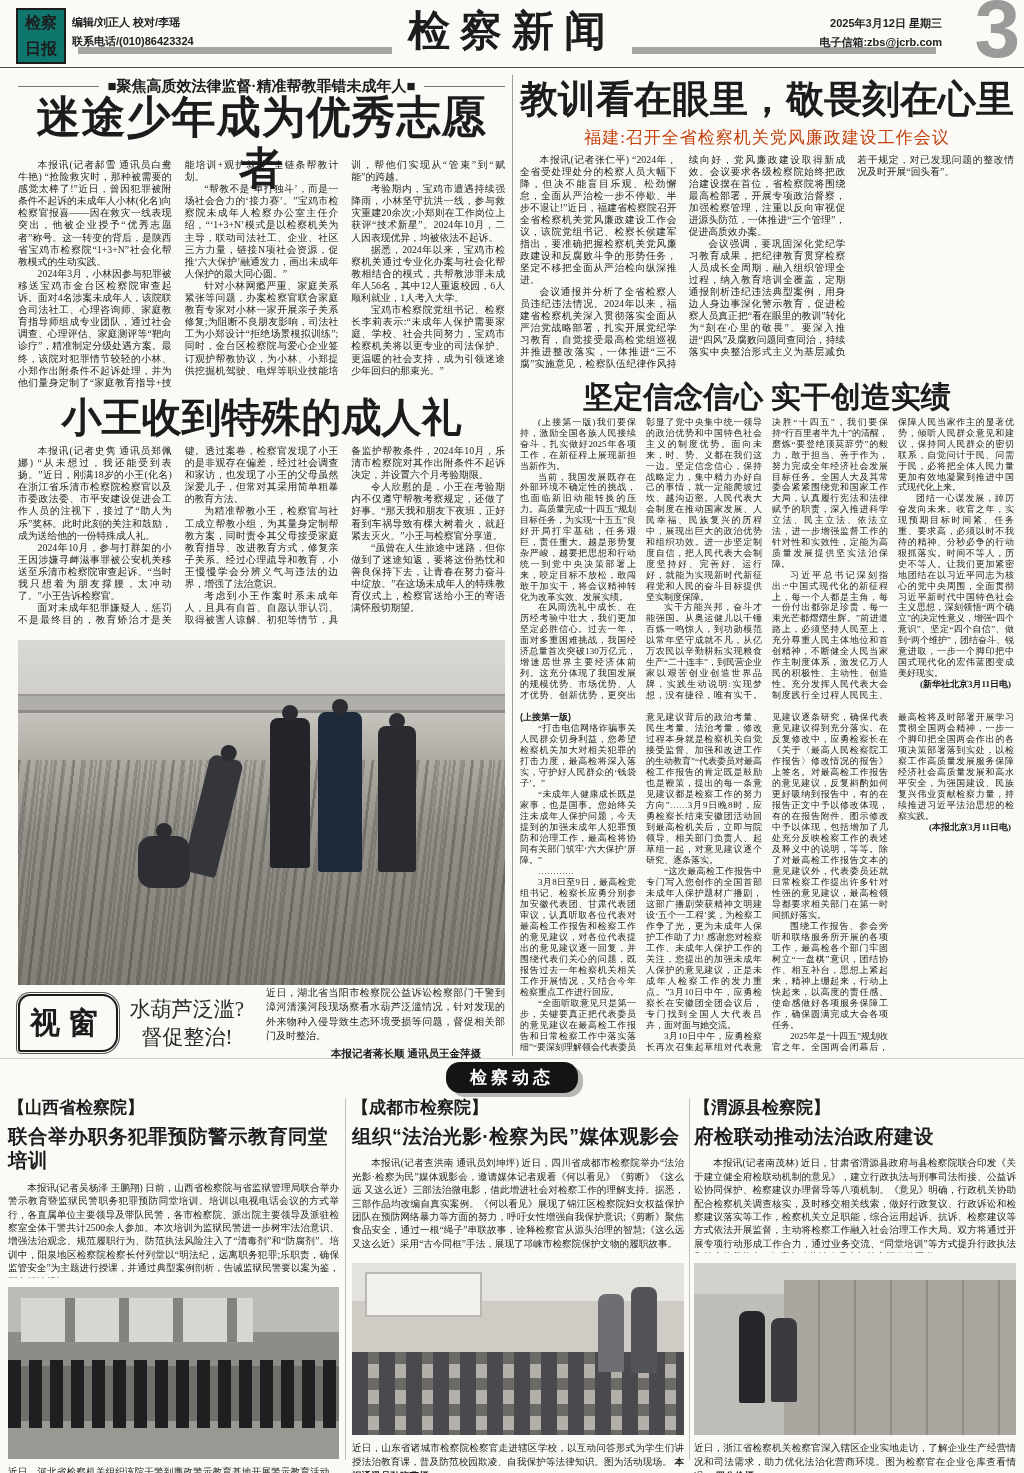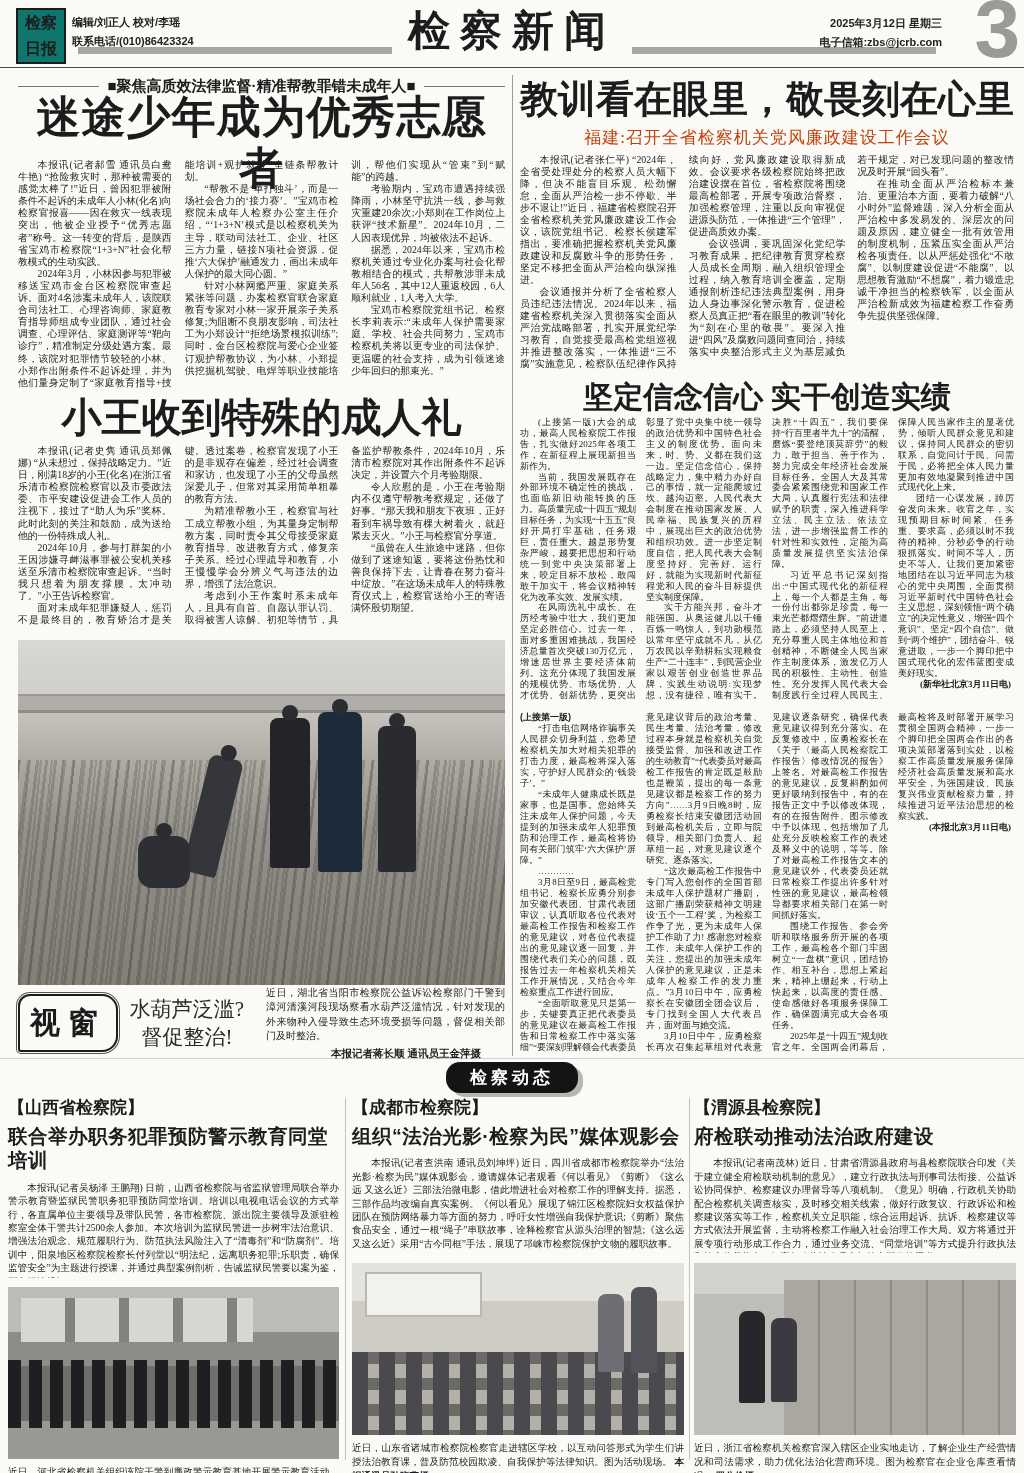--- a/index.html
+++ b/index.html
@@ -148,21 +148,21 @@
       <p>2024年3月，小林因参与犯罪被移送宝鸡市金台区检察院审查起诉。面对4名涉案未成年人，该院联合司法社工、心理咨询师、家庭教育指导师组成专业团队，通过社会调查、心理评估、家庭测评等“靶向诊疗”，精准制定分级处遇方案。最终，该院对犯罪情节较轻的小林、小郑作出附条件不起诉处理，并为他们量身定制了“家庭教育指导+技能培训+观护就业”全链条帮教计划。</p>
       <p>“帮教不是‘单打独斗’，而是一场社会合力的‘接力赛’。”宝鸡市检察院未成年人检察办公室主任介绍，“‘1+3+N’模式是以检察机关为主导，联动司法社工、企业、社区三方力量，链接N项社会资源，促推‘六大保护’融通发力，画出未成年人保护的最大同心圆。”</p>
       <p>针对小林网瘾严重、家庭关系紧张等问题，办案检察官联合家庭教育专家对小林一家开展亲子关系修复;为阻断不良朋友影响，司法社工为小郑设计“拒绝场景模拟训练”;同时，金台区检察院与爱心企业签订观护帮教协议，为小林、小郑提供挖掘机驾驶、电焊等职业技能培训，帮他们实现从“管束”到“赋能”的跨越。</p>
       <p>考验期内，宝鸡市遭遇持续强降雨，小林坚守抗洪一线，参与救灾重建20余次;小郑则在工作岗位上获评“技术新星”。2024年10月，二人因表现优异，均被依法不起诉。</p>
       <p>据悉，2024年以来，宝鸡市检察机关通过专业化办案与社会化帮教相结合的模式，共帮教涉罪未成年人56名，其中12人重返校园，6人顺利就业，1人考入大学。</p>
       <p>宝鸡市检察院党组书记、检察长李莉表示:“未成年人保护需要家庭、学校、社会共同努力，宝鸡市检察机关将以更专业的司法保护、更温暖的社会支持，成为引领迷途少年回归的那束光。”</p>
     </div>
 
   <h2 class="headline-2" style="margin:0">小王收到特殊的成人礼</h2>
   <div class="body-cols art2-body">
-      <p>本报讯(记者史隽 通讯员郑佩娜) “从未想过，保持战略定力。”近日，刚满18岁的小王(化名)在浙江省乐清市检察院检察官以及市委政法委、市平安建设促进会工作人员的注视下，接过了“助人为乐”奖杯。此时此刻的关注和鼓励，成为送给他的一份特殊成人礼。</p>
+      <p>本报讯(记者史隽 通讯员郑佩娜) “从未想过，我还能受到表扬。”近日，刚满18岁的小王(化名)在浙江省乐清市检察院检察官以及市委政法委、市平安建设促进会工作人员的注视下，接过了“助人为乐”奖杯。此时此刻的关注和鼓励，成为送给他的一份特殊成人礼。</p>
       <p>2024年10月，参与打群架的小王因涉嫌寻衅滋事罪被公安机关移送至乐清市检察院审查起诉。“当时我只想着为朋友撑腰，太冲动了。”小王告诉检察官。</p>
       <p>面对未成年犯罪嫌疑人，惩罚不是最终目的，教育矫治才是关键。透过案卷，检察官发现了小王的是非观存在偏差，经过社会调查和家访，也发现了小王的父母虽然深爱儿子，但常对其采用简单粗暴的教育方法。</p>
       <p>为精准帮教小王，检察官与社工成立帮教小组，为其量身定制帮教方案，同时责令其父母接受家庭教育指导、改进教育方式，修复亲子关系。经过心理疏导和教育，小王慢慢学会分辨义气与违法的边界，增强了法治意识。</p>
       <p>考虑到小王作案时系未成年人，且具有自首、自愿认罪认罚、取得被害人谅解、初犯等情节，具备监护帮教条件，2024年10月，乐清市检察院对其作出附条件不起诉决定，并设置六个月考验期限。</p>
       <p>令人欣慰的是，小王在考验期内不仅遵守帮教考察规定，还做了好事。“那天我和朋友下夜班，正好看到车祸导致有棵大树着火，就赶紧去灭火。”小王与检察官分享道。</p>
       <p>“虽曾在人生旅途中迷路，但你做到了迷途知返，要将这份热忱和善良保持下去，让青春在努力奋斗中绽放。”在这场未成年人的特殊教育仪式上，检察官送给小王的寄语满怀殷切期望。</p>
     </div>
 
   <div class="photo-main">
     <div class="bridge"></div>
@@ -185,26 +185,25 @@
       <span class="cap-credit">本报记者蒋长顺 通讯员王金萍摄</span>
     </div>
   </div>
 
   <h1 class="headline-3" style="margin:0">教训看在眼里，敬畏刻在心里</h1>
   <div class="subtitle-3">福建:召开全省检察机关党风廉政建设工作会议</div>
   <div class="body-cols fujian-body">
       <p>本报讯(记者张仁平) “2024年，全省受处理处分的检察人员大幅下降，但决不能盲目乐观、松劲懈怠，全面从严治检一步不停歇、半步不退让!”近日，福建省检察院召开全省检察机关党风廉政建设工作会议，该院党组书记、检察长侯建军指出，要准确把握检察机关党风廉政建设和反腐败斗争的形势任务，坚定不移把全面从严治检向纵深推进。</p>
       <p>会议通报并分析了全省检察人员违纪违法情况。2024年以来，福建省检察机关深入贯彻落实全面从严治党战略部署，扎实开展党纪学习教育，自觉接受最高检党组巡视并推进整改落实，一体推进“三不腐”实施意见，检察队伍纪律作风持续向好，党风廉政建设取得新成效。会议要求各级检察院始终把政治建设摆在首位，省检察院将围绕最高检部署，开展专项政治督察，加强检察管理，注重以反向审视促进源头防范，一体推进“三个管理”，促进高质效办案。</p>
       <p>会议强调，要巩固深化党纪学习教育成果，把纪律教育贯穿检察人员成长全周期，融入组织管理全过程，纳入教育培训全覆盖，定期通报剖析违纪违法典型案例，用身边人身边事深化警示教育，促进检察人员真正把“看在眼里的教训”转化为“刻在心里的敬畏”。要深入推进“四风”及腐败问题同查同治，持续落实中央整治形式主义为基层减负若干规定，对已发现问题的整改情况及时开展“回头看”。</p>
-      <p>在推动全面从严治检标本兼治、更重治本方面，要着力破解“八小时外”监督难题，深入分析全面从严治检中多发易发的、深层次的问题及原因，建立健全一批有效管用的制度机制，压紧压实全面从严治检各项责任。以从严惩处强化“不敢腐”、以制度建设促进“不能腐”、以思想教育激励“不想腐”，着力锻造忠诚干净担当的检察铁军，以全面从严治检新成效为福建检察工作奋勇争先提供坚强保障。</p>
     </div>
 
   <h1 class="headline-4" style="margin:0">坚定信念信心 实干创造实绩</h1>
   <div class="body-cols with-signoff editorial-body">
-      <p>(上接第一版)大会的成功，最高人民检察院工作报告，扎实做好2025年各项工作，在新征程上展现新担当新作为。</p>
+      <p>(上接第一版)我们要保持，激励全国各族人民接续奋斗，扎实做好2025年各项工作，在新征程上展现新担当新作为。</p>
       <p>当前，我国发展既存在外部环境不确定性的挑战，也面临新旧动能转换的压力。高质量完成“十四五”规划目标任务，为实现“十五五”良好开局打牢基础，任务艰巨，责任重大。越是形势复杂严峻，越要把思想和行动统一到党中央决策部署上来，咬定目标不放松，敢闯敢干加实干，将会议精神转化为改革实效、发展实绩。</p>
       <p>在风雨洗礼中成长、在历经考验中壮大，我们更加坚定必胜信心。过去一年，面对多重困难挑战，我国经济总量首次突破130万亿元，增速居世界主要经济体前列。这充分体现了我国发展的规模优势、市场优势、人才优势、创新优势，更突出彰显了党中央集中统一领导的政治优势和中国特色社会主义的制度优势。面向未来，时、势、义都在我们这一边。坚定信念信心，保持战略定力，集中精力办好自己的事情，就一定能爬坡过坎、越沟迈壑。人民代表大会制度在推动国家发展、人民幸福、民族复兴的历程中，展现出巨大的政治优势和组织功效。进一步坚定制度自信，把人民代表大会制度坚持好、完善好、运行好，就能为实现新时代新征程党和人民的奋斗目标提供坚实制度保障。</p>
       <p>实干方能兴邦，奋斗才能强国。从奥运健儿以千锤百炼一鸣惊人，到功勋模范以常年坚守成就不凡，从亿万农民以辛勤耕耘实现粮食生产“二十连丰”，到民营企业家以艰苦创业创造世界品牌，实践生动说明:实现梦想，没有捷径，唯有实干。决胜“十四五”，我们要保持“行百里者半九十”的清醒，磨炼“要登绝顶莫辞劳”的毅力，敢于担当、善于作为，努力完成全年经济社会发展目标任务。全国人大及其常委会紧紧围绕党和国家工作大局，认真履行宪法和法律赋予的职责，深入推进科学立法、民主立法、依法立法，进一步增强监督工作的针对性和实效性，定能为高质量发展提供坚实法治保障。</p>
       <p>习近平总书记深刻指出:“中国式现代化的新征程上，每一个人都是主角，每一份付出都弥足珍贵，每一束光芒都熠熠生辉。”前进道路上，必须坚持人民至上，充分尊重人民主体地位和首创精神，不断健全人民当家作主制度体系，激发亿万人民的积极性、主动性、创造性。充分发挥人民代表大会制度践行全过程人民民主、保障人民当家作主的显著优势，倾听人民群众意见和建议，保持同人民群众的密切联系，自觉问计于民、问需于民，必将把全体人民力量更加有效地凝聚到推进中国式现代化上来。</p>
       <p>团结一心谋发展，踔厉奋发向未来。收官之年，实现预期目标时间紧、任务重、要求高，必须以时不我待的精神、分秒必争的行动狠抓落实。时间不等人，历史不等人。让我们更加紧密地团结在以习近平同志为核心的党中央周围，全面贯彻习近平新时代中国特色社会主义思想，深刻领悟“两个确立”的决定性意义，增强“四个意识”、坚定“四个自信”、做到“两个维护”，团结奋斗、锐意进取，一步一个脚印把中国式现代化的宏伟蓝图变成美好现实。</p>
       <p>(新华社北京3月11日电)</p>
     </div>
 
   <div class="body-cols with-signoff cont-first cont-body">
       <p>(上接第一版)</p>

